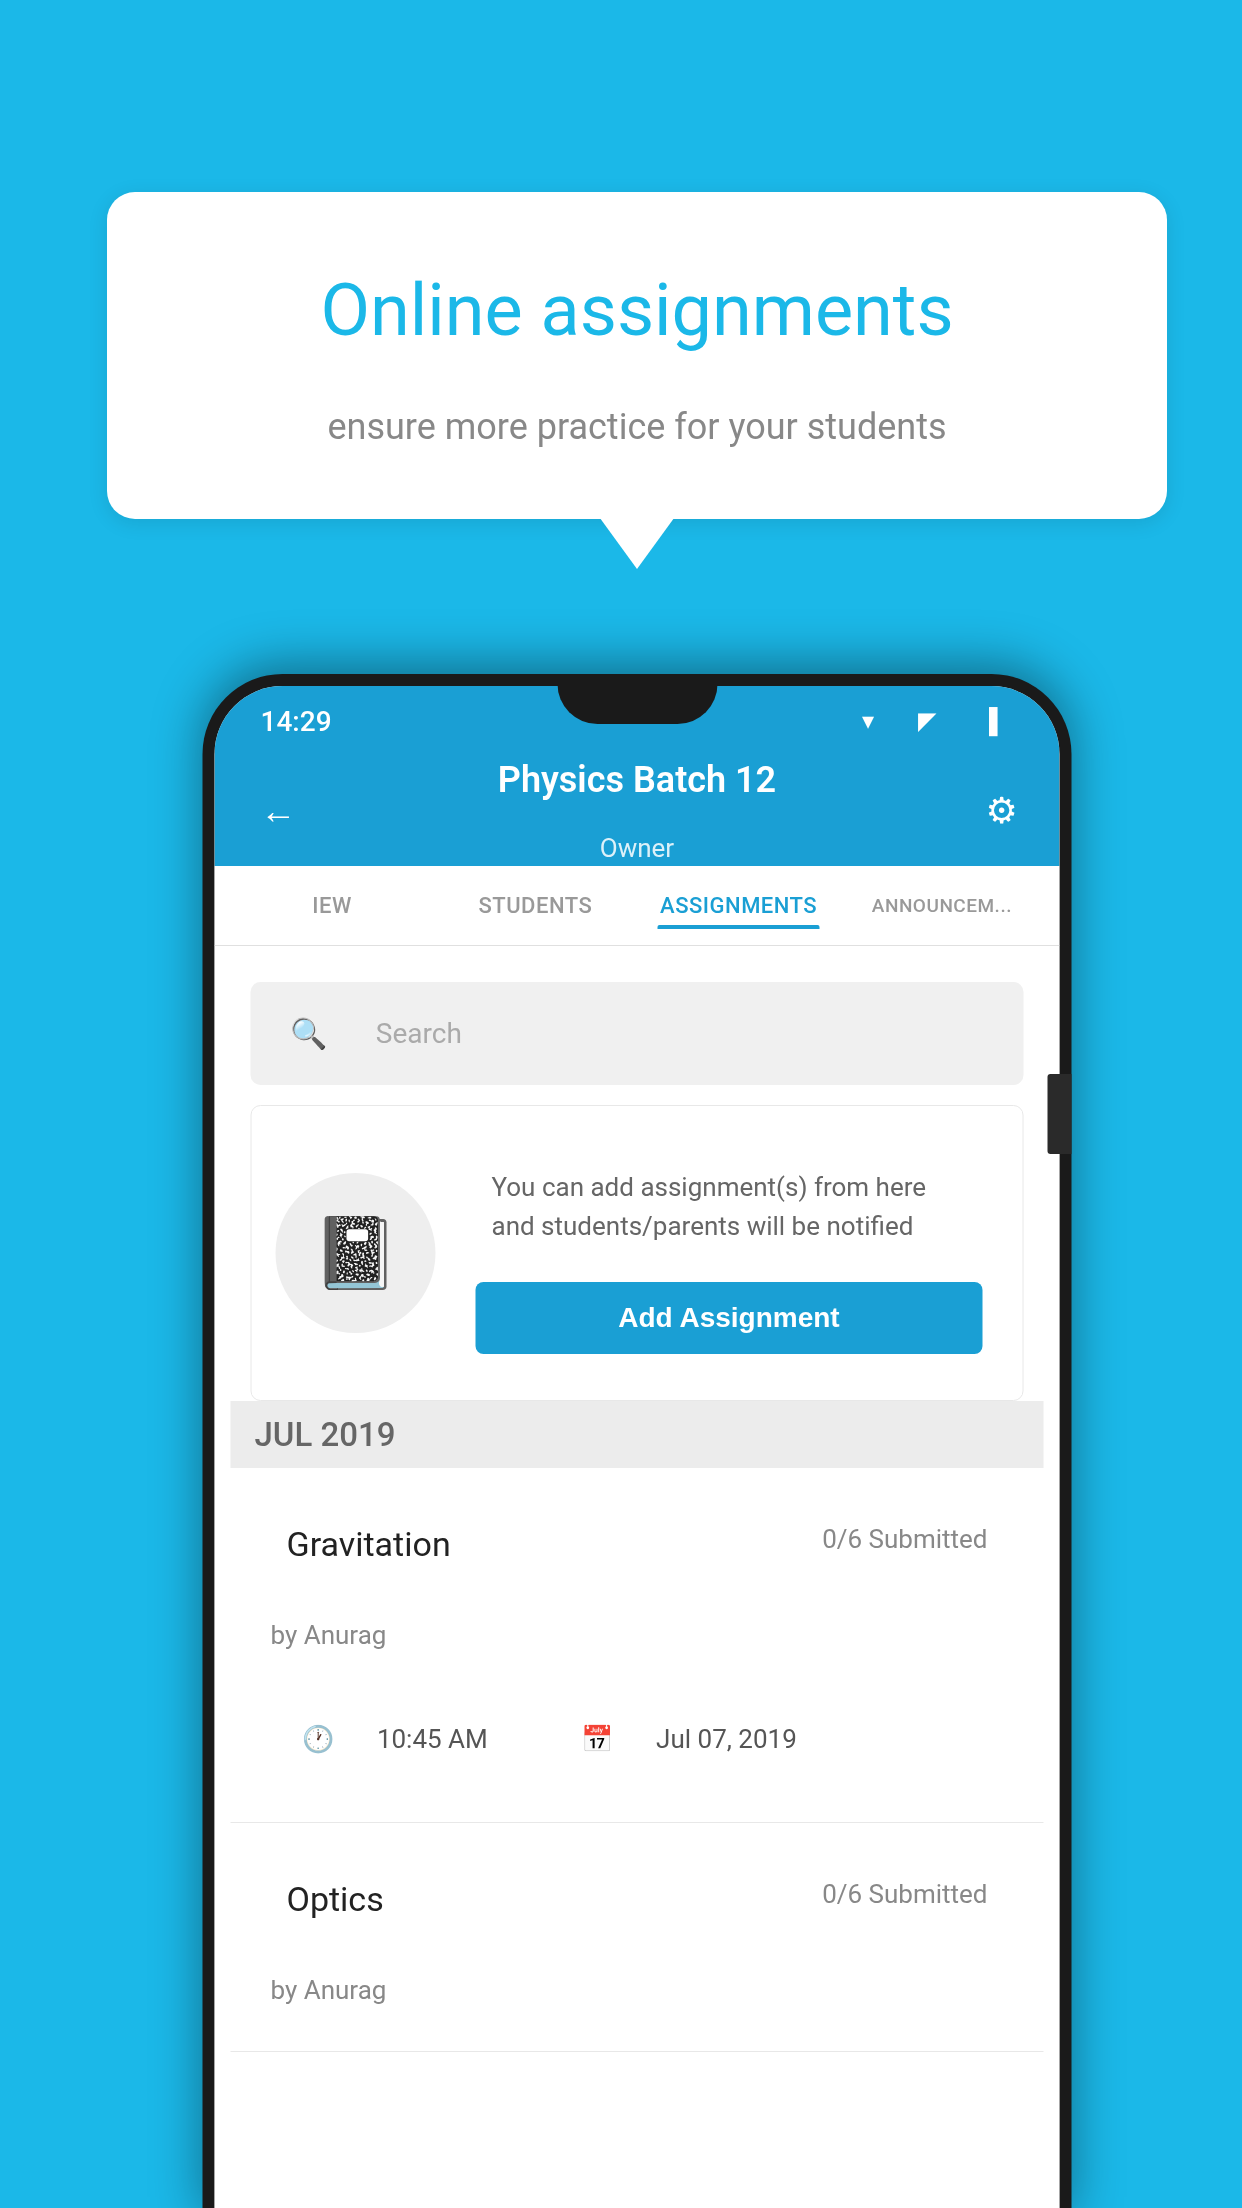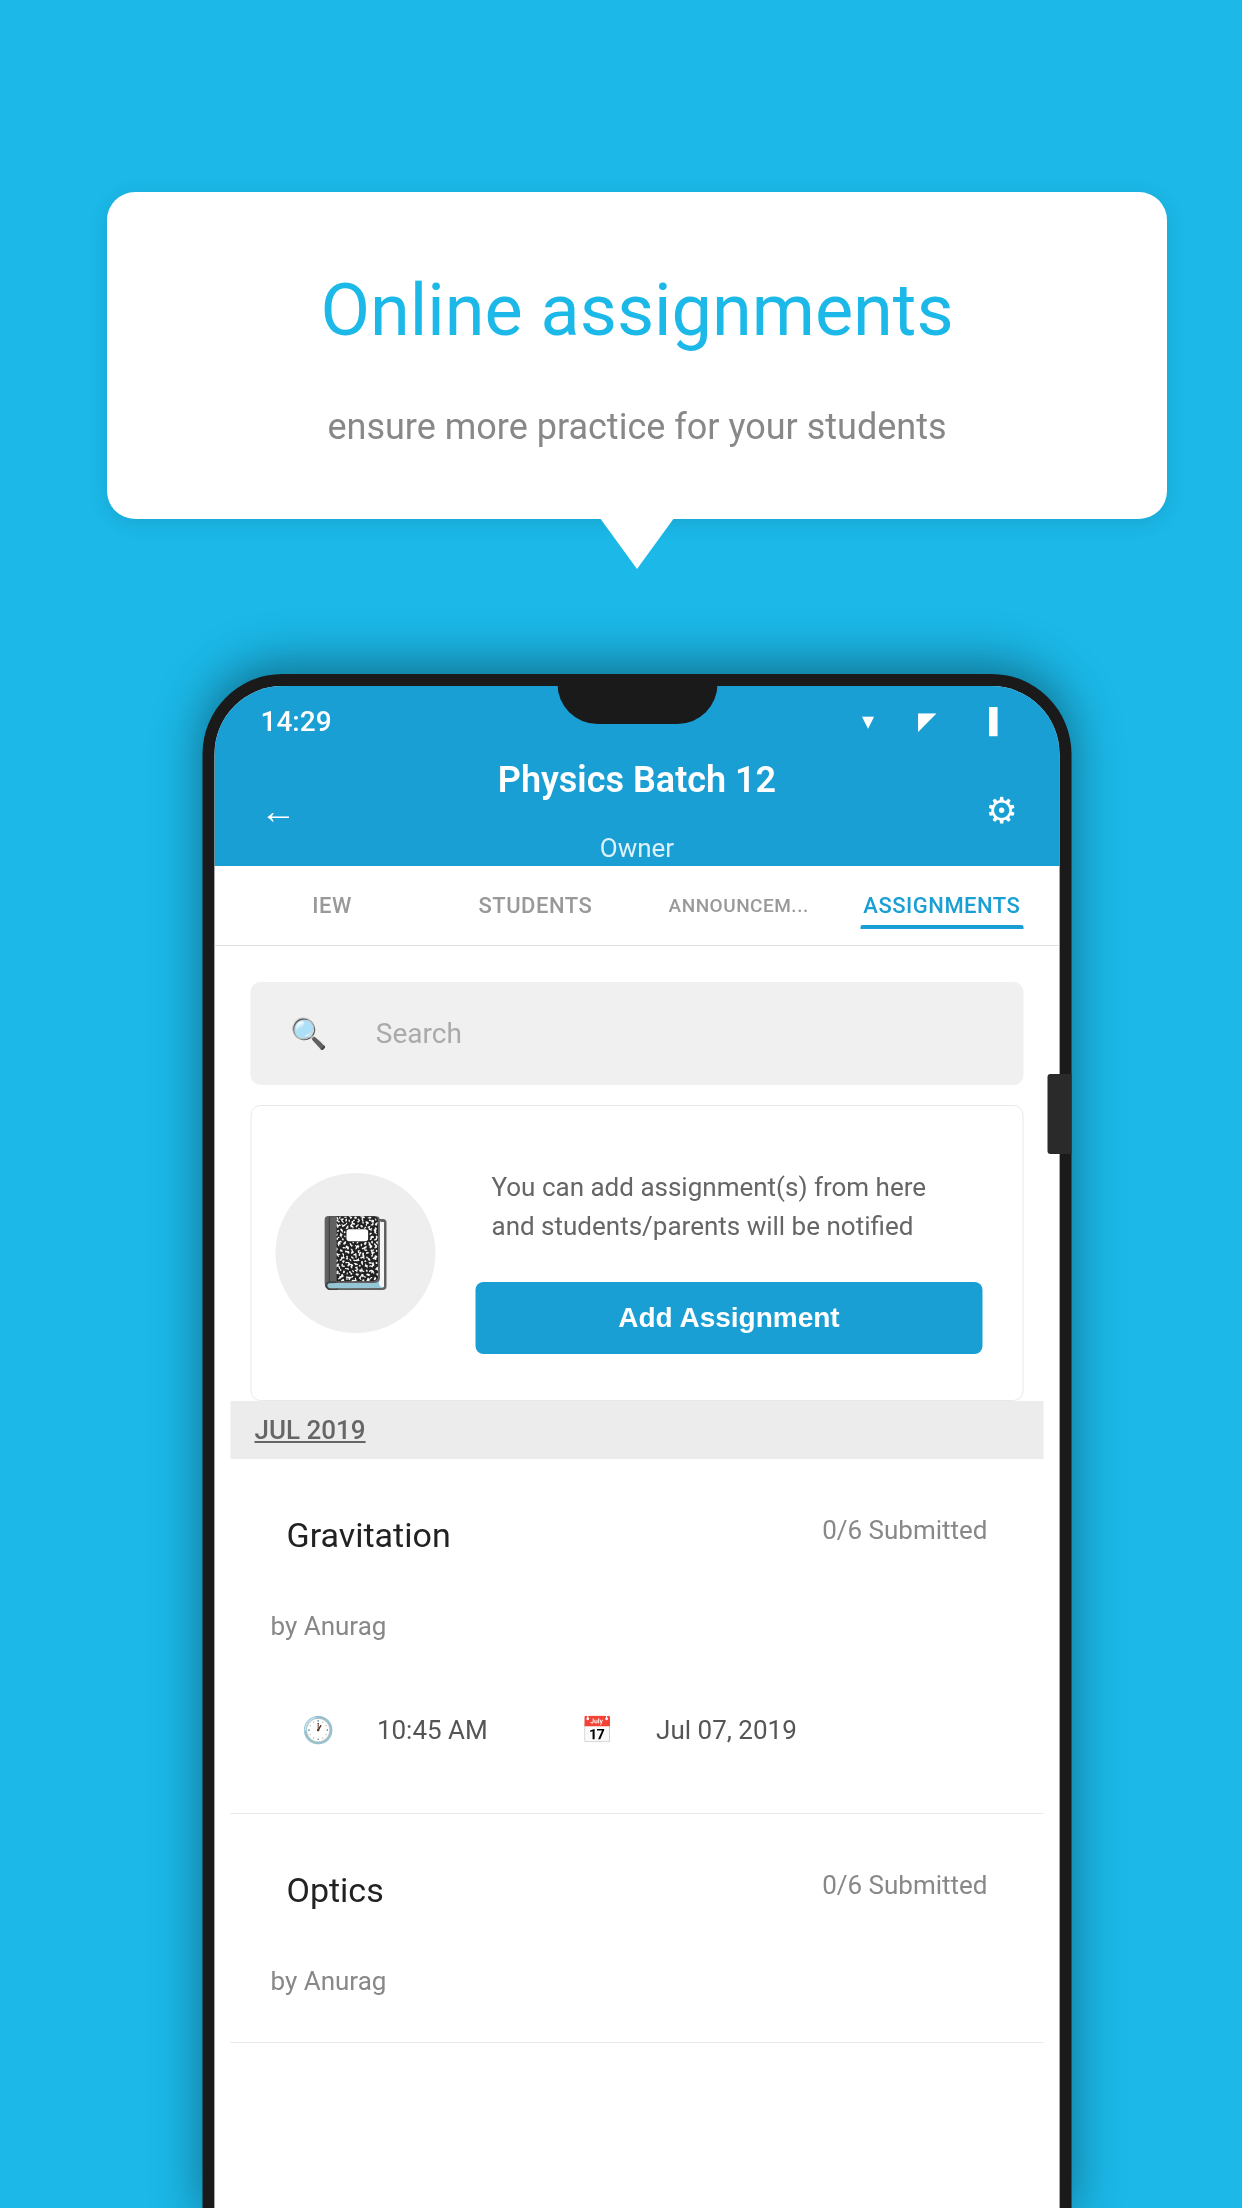--- a/index.html
+++ b/index.html
@@ -298,24 +298,23 @@
       font-size: 28px;
       font-weight: 600;
       cursor: pointer;
       width: 100%;
     }
 
     
     .section-header {
       background: #ececec;
       padding: 14px 24px;
-      font-size: 26px;
+      font-size: 33px;
       font-weight: 500;
       color: #666;
-      text-decoration: underline;
     }
 
     
     .assignment-item {
       background: white;
       padding: 24px 24px 20px 24px;
       border-bottom: 1px solid #e8e8e8;
     }
 
     .assignment-item-header {
@@ -403,22 +402,22 @@
       <div class="header-center">
         <div class="header-title">Physics Batch 12</div>
         <div class="header-subtitle">Owner</div>
       </div>
       <div class="settings-btn">⚙</div>
     </div>
 
     <div class="tabs-bar">
       <div class="tab-item">IEW</div>
       <div class="tab-item">STUDENTS</div>
+      <div class="tab-item active">ASSIGNMENTS</div>
       <div class="tab-item" style="font-size:19px;">ANNOUNCEM...</div>
-      <div class="tab-item active">ASSIGNMENTS</div>
     </div>
 
     <div class="content-area">
 
       <div class="search-bar">
         <span class="search-icon-el">🔍</span>
         <span class="search-placeholder">Search</span>
       </div>
 
       <div class="empty-card">

